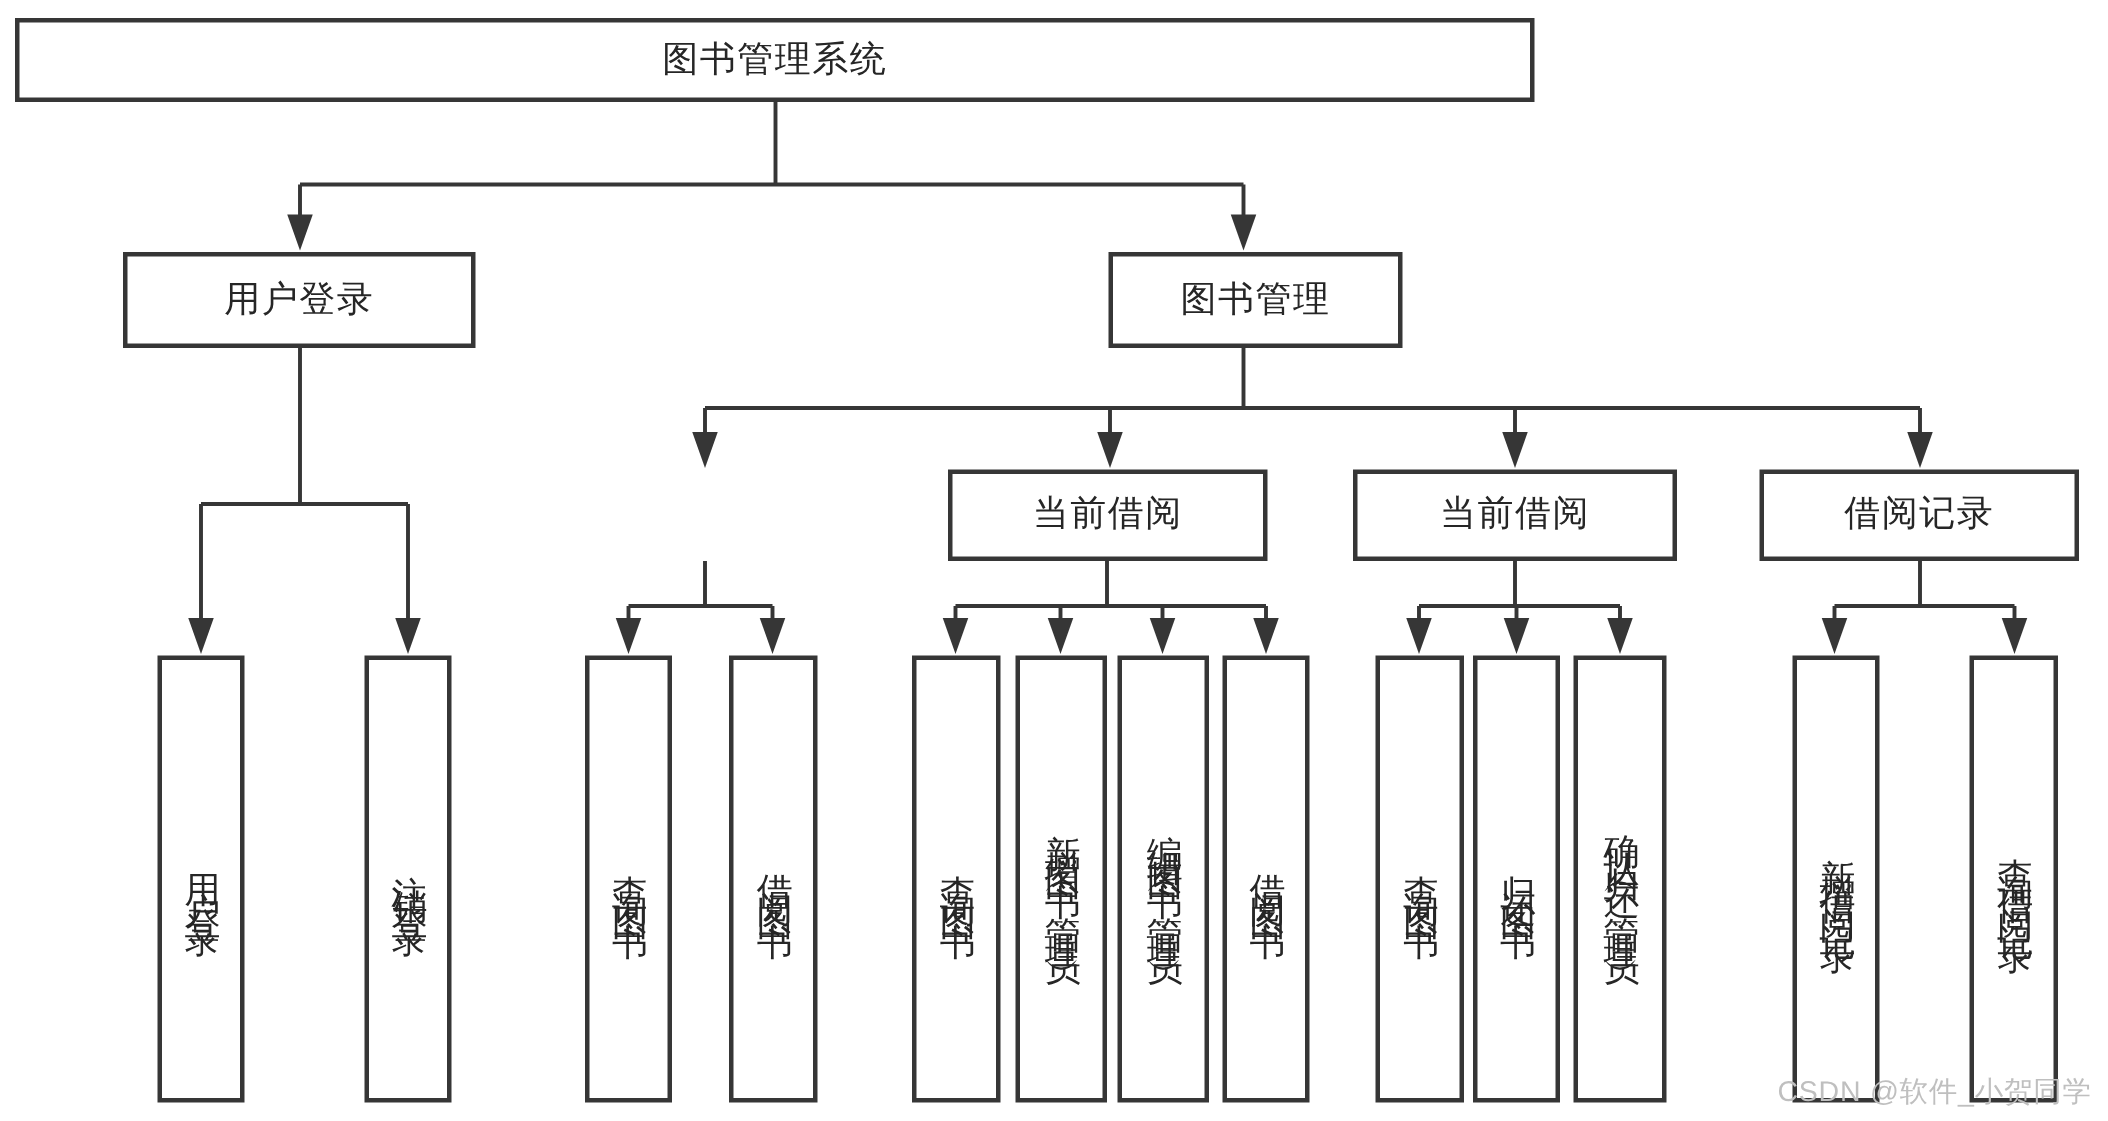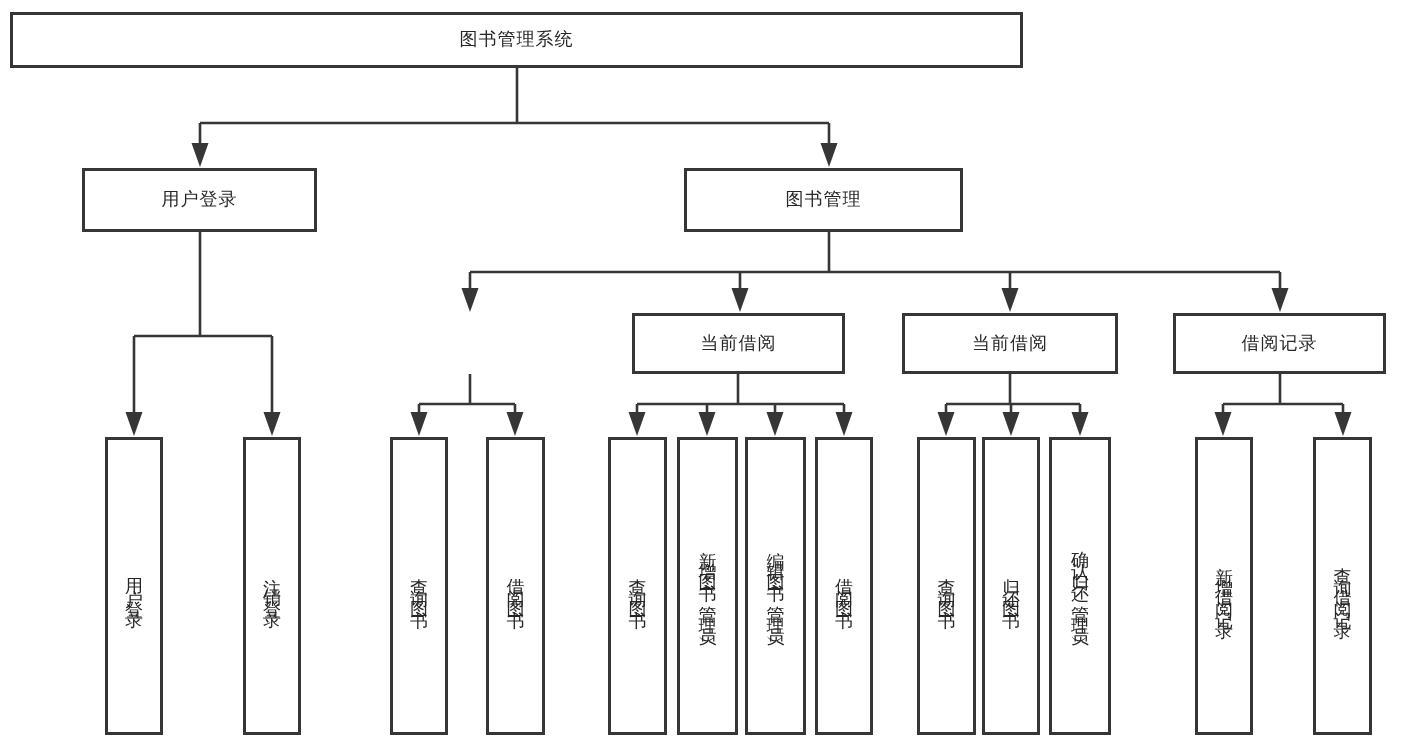--- a/index.html
+++ b/index.html
@@ -18,21 +18,21 @@
   .canvas{position:relative;width:1405px;height:747px;background:var(--background);}
   svg.wires{position:absolute;left:0;top:0;z-index:1;}
   svg.wires path{stroke:var(--line);stroke-width:2.6;fill:none;}
   svg.wires .arrowhead{fill:var(--line);stroke:none;}
   .node{
     position:absolute;box-sizing:border-box;z-index:2;
     background:#fff;border:3px solid var(--line);
     display:flex;align-items:center;justify-content:center;
   }
   .lbl{
-    font-size:18px;color:var(--text);letter-spacing:1px;
+    font-size:24px;color:var(--text);letter-spacing:1px;
     white-space:nowrap;line-height:1.2;
   }
   .v .lbl{
     writing-mode:vertical-rl;
     letter-spacing:11px;
     line-height:1;
   }
   .watermark{
     position:absolute;z-index:5;
     left:1185px;top:715px;
@@ -75,21 +75,21 @@
       <polygon points="1334.5,412 1351.5,412 1343,436" class="arrowhead"></polygon>
     </svg>
 
   <div class="node" style="left:10px;top:12px;width:1013px;height:56px">
     <span class="lbl">图书管理系统</span>
   </div>
 
   <div class="node" style="left:82px;top:168px;width:235px;height:64px">
     <span class="lbl">用户登录</span>
   </div>
-  <div class="node" style="left:684px;top:168px;width:279px;height:64px">
+  <div class="node" style="left:739px;top:168px;width:196px;height:64px">
     <span class="lbl">图书管理</span>
   </div>
 
   <div class="node" style="left:632px;top:313px;width:213px;height:61px">
     <span class="lbl">当前借阅</span>
   </div>
   <div class="node" style="left:1173px;top:313px;width:213px;height:61px">
     <span class="lbl">借阅记录</span>
   </div>
   <div class="node" style="left:902px;top:313px;width:216px;height:61px">
@@ -133,14 +133,15 @@
     <span class="lbl">确认归还（管理员）</span>
   </div>
 
   <div class="node v" style="left:1195px;top:437px;width:58px;height:298px">
     <span class="lbl">新增借阅记录</span>
   </div>
   <div class="node v" style="left:1313px;top:437px;width:59px;height:298px">
     <span class="lbl">查询借阅记录</span>
   </div>
 
+  <div class="watermark">CSDN @软件_小贺同学</div>
 
 </div>
 
 </body></html>

